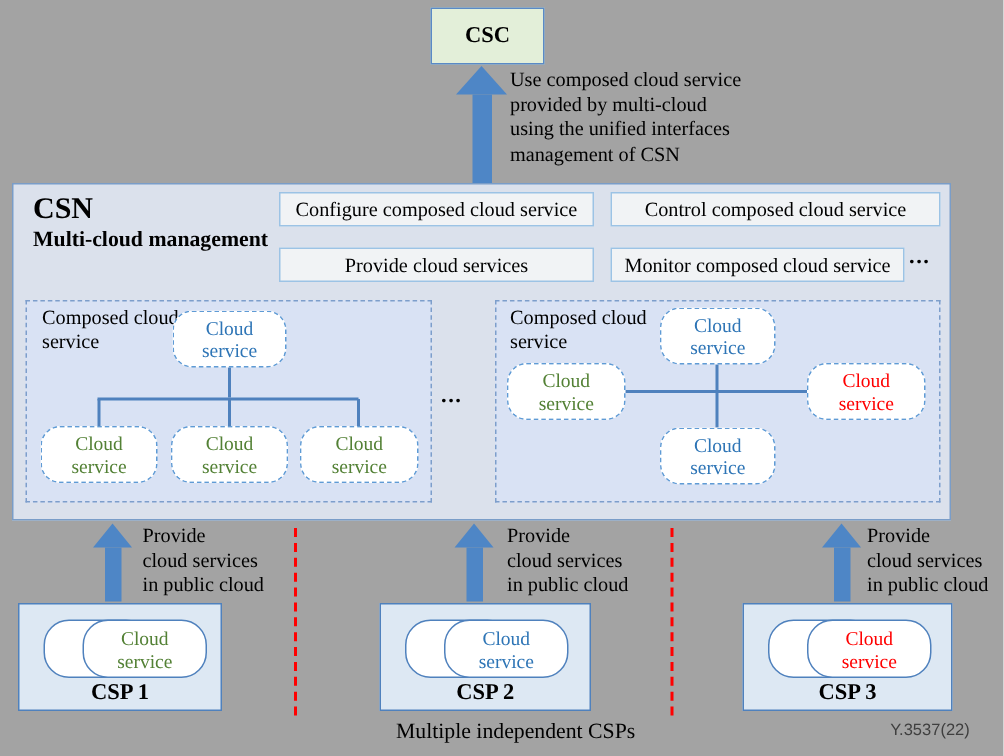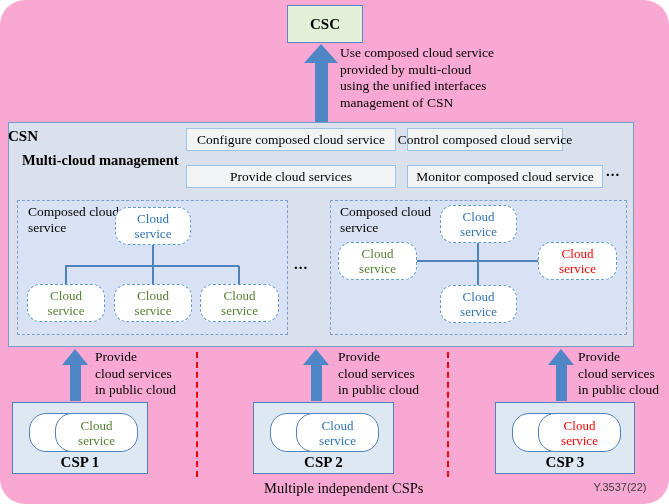--- a/index.html
+++ b/index.html
@@ -1,31 +1,31 @@
 <!DOCTYPE html>
 <html><head>
 <meta charset="utf-8">
 <style>
   html,body{margin:0;padding:0;background:#fff;}
   #canvas{
-    position:relative;width:669px;height:504px;background:#f9a8d4;
+    position:relative;width:669px;height:504px;background:#a3a3a3;
     font-family:"Liberation Serif","DejaVu Serif",serif;
-    color:#000;overflow:hidden;border-radius:25px;
+    color:#000;overflow:hidden;
   }
   .abs{position:absolute;box-sizing:border-box;}
   
   .csc-box{left:287px;top:5px;width:76px;height:38px;background:#e3efd9;border:1.6px solid #5a8ac6;
     display:flex;align-items:center;justify-content:center;font-weight:bold;font-size:15px;}
   .csn-box{left:8px;top:122px;width:626px;height:225px;background:#dbe1ec;border:1.5px solid #7a9dc8;}
-  .csn-title{left:8px;top:128px;font-weight:bold;font-size:15px;}
+  .csn-title{left:22px;top:128px;font-weight:bold;font-size:20px;}
   .csn-subtitle{left:22px;top:152px;font-weight:bold;font-size:14.5px;text-align:center;}
   .func-box{background:#f1f3f5;border:1.3px solid #9cc3e5;display:flex;align-items:center;justify-content:center;
     font-size:13.5px;white-space:nowrap;}
   .fb-configure{left:186px;top:128px;width:210px;height:23px;}
-  .fb-control{left:407px;top:128px;width:156px;height:23px;}
+  .fb-control{left:407px;top:128px;width:220px;height:23px;}
   .fb-compose{left:186px;top:165px;width:210px;height:23px;}
   .fb-monitor{left:407px;top:165px;width:196px;height:23px;}
   .ellipsis{font-size:15px;font-weight:bold;letter-spacing:1px;}
   .csn-more{left:606px;top:163px;}
   .mid-more{left:294px;top:256px;}
   .composed{background:#d9e2f4;border:1.6px dashed #7d9ecb;}
   .composed-left{left:17px;top:200px;width:271px;height:135px;}
   .composed-right{left:330px;top:200px;width:297px;height:135px;}
   .composed-label{font-size:13.5px;line-height:15.5px;width:94px;}
   .cl-label{left:28px;top:204px;}

